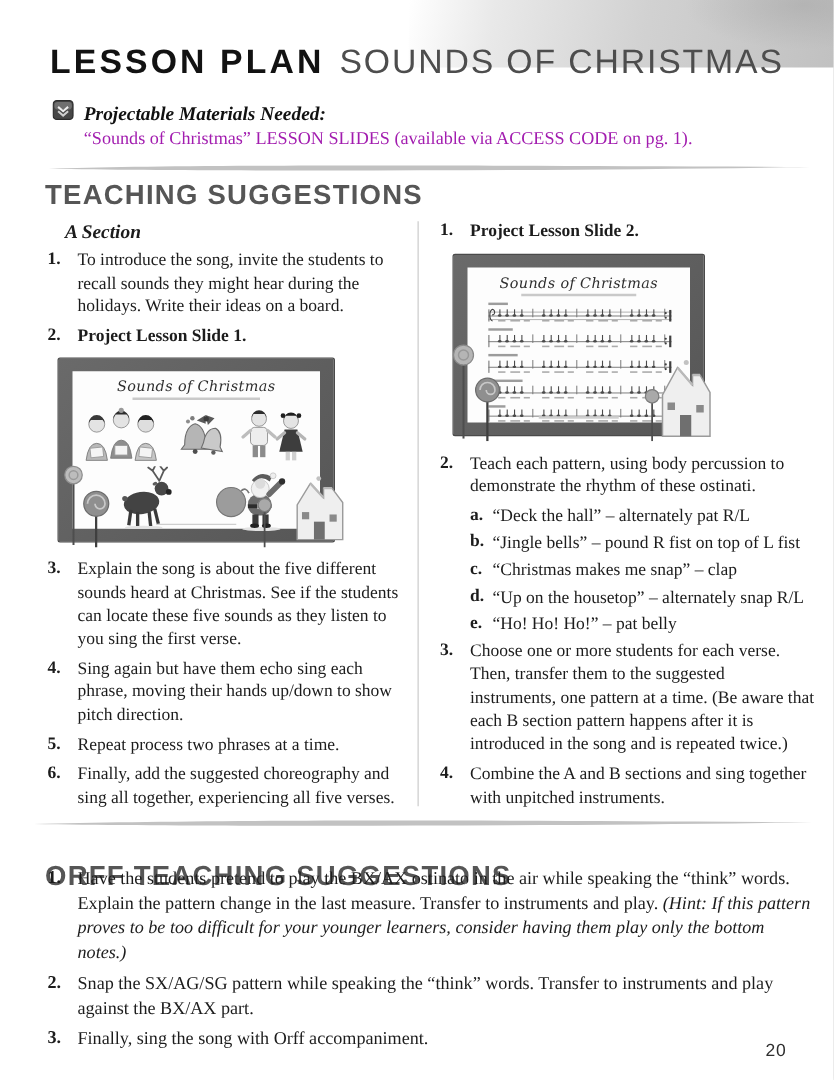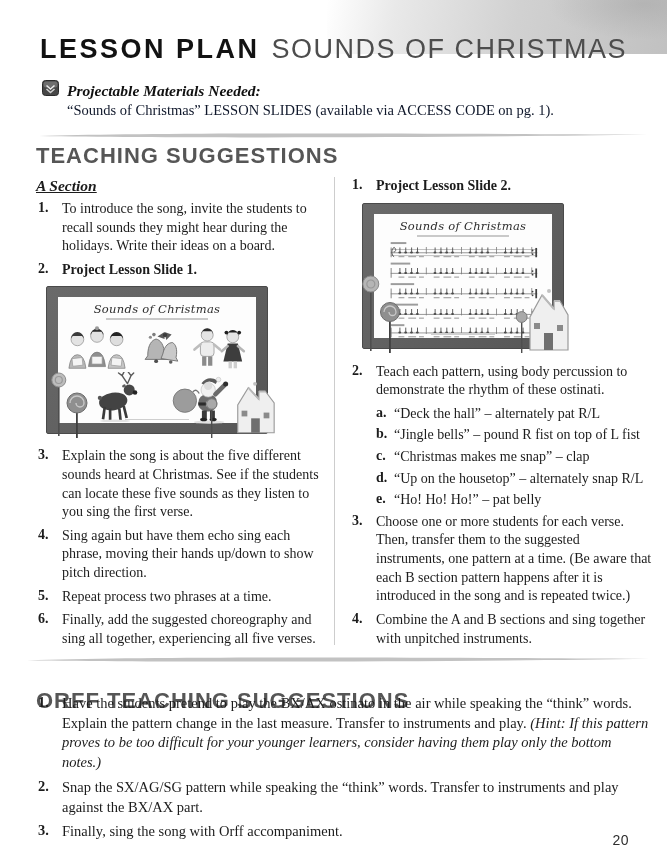--- a/index.html
+++ b/index.html
@@ -16,36 +16,36 @@
   .header{position:absolute;top:34px;left:40px;white-space:nowrap;}
   .kicker{font-family:"Liberation Sans",sans-serif;font-weight:bold;font-size:27px;
           letter-spacing:2.5px;color:#121212;}
   .doctitle{font-family:"Liberation Sans",sans-serif;font-size:27px;letter-spacing:1.5px;
           color:#4d4d4d;margin-left:12px;}
   
   .materials{position:absolute;top:79px;left:42px;width:580px;}
   .mat-row{display:flex;align-items:flex-end;}
   .mat-icon{flex:none;margin:1px 8px 0 0;}
   .mat-head{font-weight:bold;font-style:italic;font-size:15.5px;color:#111;}
-  .mat-body{font-size:14.5px;margin-left:25px;margin-top:2px;color:#0f172a;}
+  .mat-body{font-size:14.5px;margin-left:25px;margin-top:2px;color:#a21caf;}
   
   .brush{position:absolute;height:7px;}
   .b1{top:125px;left:36px;width:616px;}
   .b2{top:649px;left:24px;width:630px;}
   
   .ghead{position:absolute;font-family:"Liberation Sans",sans-serif;font-size:22px;
          letter-spacing:1px;color:#565656;font-weight:bold;}
   .th{top:143px;left:36px;}
   .oh{top:688px;left:36px;}
   
   .columns{position:absolute;top:177px;left:36px;width:616px;height:468px;display:flex;}
   .col-a{width:284px;flex:none;}
   .vrule{width:1px;background:#cdcdcd;flex:none;margin-left:14px;}
   .col-b{flex:1;margin-left:15px;}
-  .sechead{font-weight:bold;font-style:italic;font-size:15.5px;margin:0 0 5px 0;text-decoration:underline;}
+  .sechead{font-weight:bold;font-style:italic;font-size:15.5px;margin:0 0 5px 16px;}
   .li{display:flex;margin-bottom:5px;}
   .num{flex:none;width:24px;font-weight:bold;font-size:14px;padding-left:2px;}
   .txt{flex:1;font-size:14px;line-height:1.33;}
   .txt.bold{font-weight:bold;}
   .sub{margin:1px 0 2px 24px;}
   .sub .li{margin-bottom:3px;}
   .sub .num{width:18px;}
   .hint{font-style:italic;}
   
   .slide{position:relative;}

